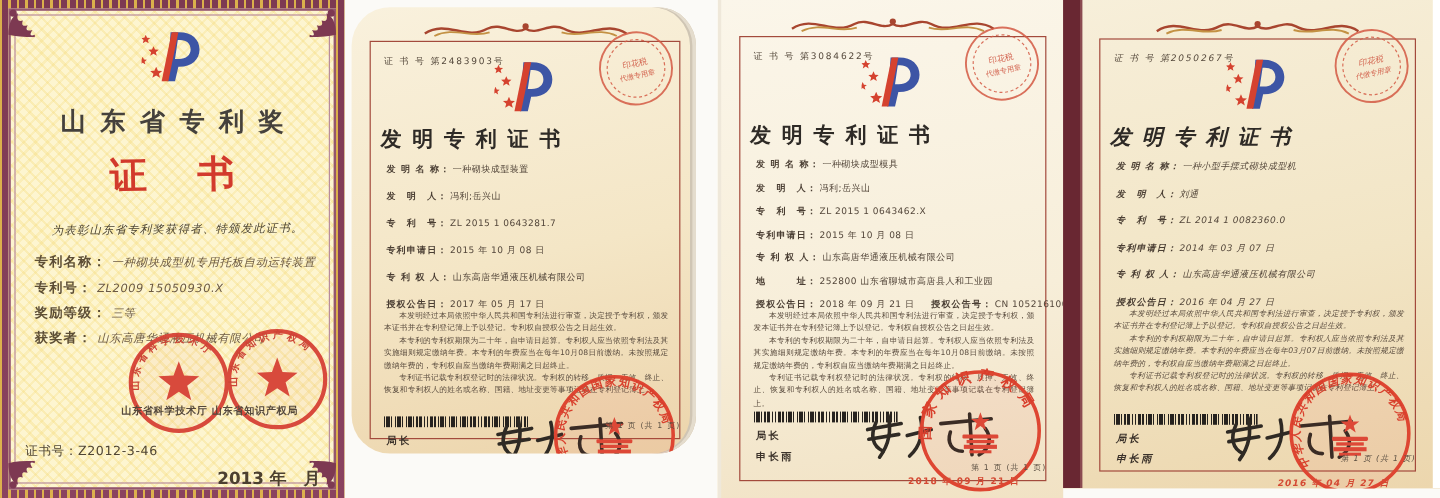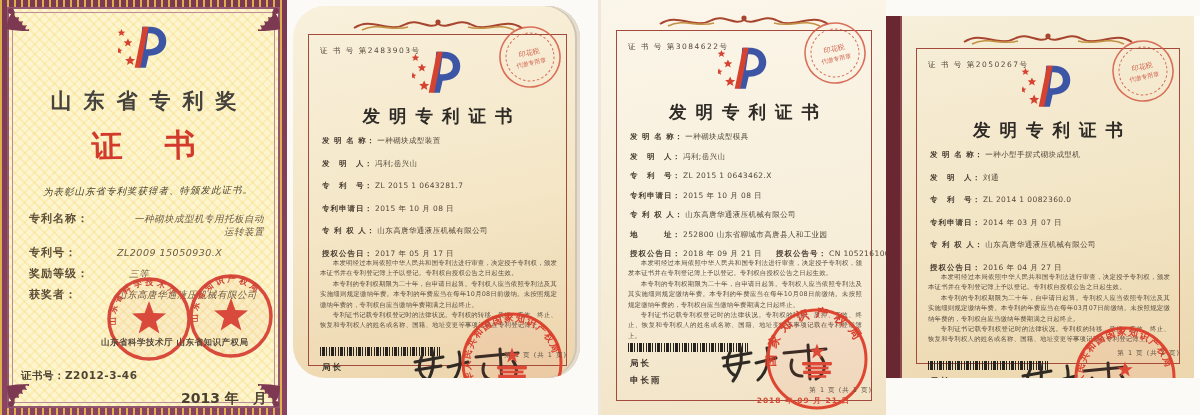--- a/index.html
+++ b/index.html
@@ -28,53 +28,53 @@
     font-weight:bold; color:#45413c; letter-spacing:12px; text-indent:12px;
     font-family:"DejaVu Serif","Liberation Serif",serif; }
   .c1-sub { position:absolute; top:116px; width:100%; text-align:center; font-size:31px;
     font-weight:bold; color:#d23a2c; letter-spacing:42px; text-indent:42px; transform:rotate(-1deg);
     font-family:"DejaVu Serif","Liberation Serif",serif; }
   .c1-intro { position:absolute; top:176px; left:34px; right:16px; font-size:9.5px; color:#4c4433;
     font-style:italic; transform:rotate(-.6deg); letter-spacing:1px; }
   .c1-fields { position:absolute; top:202px; left:20px; right:14px;text-align:right; }
   .c1-row { display:flex; margin-bottom:6px; align-items:baseline; }
   .c1-lab { font-size:11px; font-weight:bold; color:#5d4e36; white-space:nowrap; letter-spacing:1px; }
-  .c1-val { font-size:9.5px; color:#6c5a44; font-style:italic; letter-spacing:.5px; padding-left:4px;margin-left:36px; }
+  .c1-val { font-size:9.5px; color:#6c5a44; font-style:italic; letter-spacing:.5px; padding-left:4px; }
   .c1-seal { position:absolute; width:88px; height:88px; }
   .c1-seal.left { left:96px; top:266px; } .c1-seal.right { left:178px; top:263px; }
   .c1-issuers { position:absolute; top:328px; left:92px; right:6px; font-size:8.5px; color:#54483c;
     font-weight:bold; letter-spacing:.5px; }
   .c1-date { position:absolute; top:343px; left:172px; font-size:14px; color:#4c4030; font-weight:bold;margin-top:38px; }
-  .c1-certno { position:absolute; top:360px; left:12px; font-size:10.5px; font-weight:bold; color:#4f4534; letter-spacing:.5px; }
+  .c1-certno { position:absolute; top:360px; left:12px; font-size:10.5px; font-weight:normal; color:#4f4534; letter-spacing:.5px; }
 
   
   .pcert { position:absolute; overflow:hidden; }
   .pcert.c2 { left:293px; top:6px;  width:287px; height:372px;
     background:linear-gradient(168deg,#f9f1dd 0%,#f4e6c6 55%,#ecd4ab 100%);
     box-shadow:inset -3px 0 0 #e4dccd, inset -5px 0 0 #cfc5b4;border-radius:32px; }
   .pcert.c3 { left:598px; top:0;    width:288px; height:415px;
     background:linear-gradient(172deg,#fbf6ea 0%,#f7eed9 60%,#f1e2c4 100%);
     box-shadow:inset 3px 0 0 #efe8da; }
-  .pcert.c4 { left:886px; top:16px;  width:314px; height:362px;
+  .pcert.c4 { left:886px; top:0px;  width:314px; height:407px;
     background:linear-gradient(168deg,#f7efda 0%,#f2e5c5 55%,#ecd6ad 100%);
-    box-shadow:inset 14px 0 0 #692732, inset 16px 0 0 #8a4a50, inset -6px 0 0 #ffffff; }
+    box-shadow:inset 14px 0 0 #692732, inset 16px 0 0 #8a4a50, inset -6px 0 0 #ffffff;font-style:italic; }
   .pframe { position:absolute; border:1px solid #a34a3c; }
   .c2 .pframe { left:15px; right:13px; top:28px; bottom:12px; }
   .c3 .pframe { left:18px; right:14px; top:30px; bottom:14px; }
   .c4 .pframe { left:30px; right:20px; top:32px; bottom:14px; }
   .pinner { position:absolute; }
   .c2 .pinner { left:15px; right:13px; top:0; bottom:12px; }
   .c3 .pinner { left:18px; right:14px; top:2px; bottom:14px; }
   .c4 .pinner { left:30px; right:20px; top:4px; bottom:14px; }
 
   .porn { position:absolute; top:8px; left:50%; transform:translateX(-50%); width:180px; height:22px; }
   .pcertno { position:absolute; top:40px; left:12px; font-size:7.5px; color:#55493c; letter-spacing:1.5px; }
   .pstamp { position:absolute; top:18px; right:4px; width:66px; height:66px; transform:rotate(-12deg); opacity:.85; }
   .plogo { position:absolute; top:44px; left:50%; transform:translateX(-50%); width:52px; height:50px; }
-  .ptitle { position:absolute; top:98px; width:100%; text-align:center; font-size:17.5px; font-weight:bold;
+  .ptitle { position:absolute; top:98px; width:100%; text-align:left; font-size:17.5px; font-weight:bold;
     color:#2e2a26; letter-spacing:9px; text-indent:9px; font-family:"DejaVu Serif","Liberation Serif",serif; }
   .pfields { position:absolute; top:130px; left:14px; right:8px; }
   .prow { display:flex; align-items:flex-start; margin-bottom:12.5px; white-space:nowrap; }
   .c3 .prow { margin-bottom:9.5px; }
   .plab { font-size:7.5px; color:#4a3e33; font-weight:bold; letter-spacing:1px; white-space:pre; }
   .pval { font-size:7.5px; color:#53463a; letter-spacing:.4px; padding-left:2px; }
   .pbody { position:absolute; left:12px; right:10px; color:#5c4e40; }
   .c2 .pbody { top:252px; } .c3 .pbody { top:256px; } .c4 .pbody { top:252px; }
   .pbody p { font-size:6.4px; line-height:1.62; text-align:justify; text-indent:2em; letter-spacing:.2px; }
   .barcode { position:absolute; top:341px; left:12px; width:120px; height:9px;

